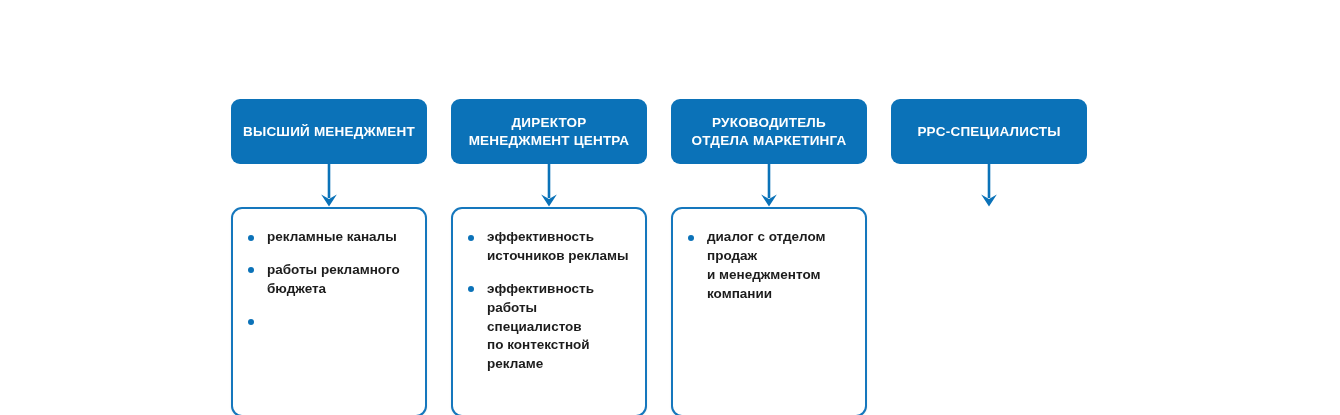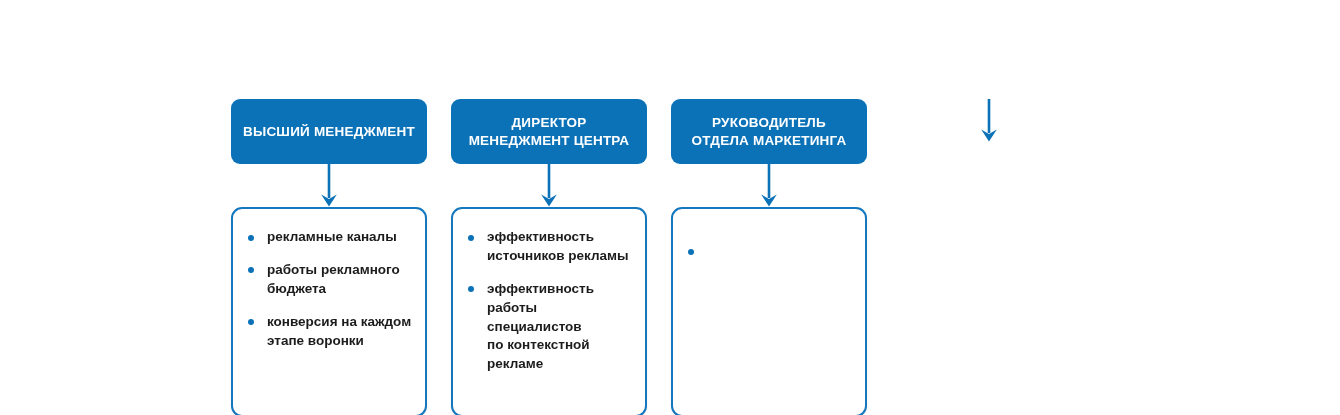--- a/index.html
+++ b/index.html
@@ -101,22 +101,21 @@
       <svg width="22" height="43" viewBox="0 0 22 43" aria-hidden="true">
         <line x1="11" y1="0" x2="11" y2="34" stroke="var(--accent)" stroke-width="2.6"></line>
         <path d="M11,42.5 L3.2,30.5 L11,35 L18.8,30.5 Z" fill="var(--accent)"></path>
       </svg>
     </div>
     <div class="body-box">
       <ul class="kpi-list">
           <li class="item"><span class="bullet"></span><span class="bold-text">рекламные каналы</span></li>
           <li class="item"><span class="bullet"></span><span class="bold-text">работы рекламного
 бюджета</span></li>
-          <li class="item"><span class="bullet"></span><span class="bold-text">конверсия на каждом
-этапе воронки</span></li>
+          <li class="item"><span class="bullet"></span></li>
         </ul>
     </div>
   </div>
 
   <div class="column">
     <div class="header-box">ДИРЕКТОР
 МЕНЕДЖМЕНТ ЦЕНТРА</div>
     <div class="arrow-wrap">
       <svg width="22" height="43" viewBox="0 0 22 43" aria-hidden="true">
         <line x1="11" y1="0" x2="11" y2="34" stroke="var(--accent)" stroke-width="2.6"></line>
@@ -139,26 +138,30 @@
     <div class="header-box">РУКОВОДИТЕЛЬ
 ОТДЕЛА МАРКЕТИНГА</div>
     <div class="arrow-wrap">
       <svg width="22" height="43" viewBox="0 0 22 43" aria-hidden="true">
         <line x1="11" y1="0" x2="11" y2="34" stroke="var(--accent)" stroke-width="2.6"></line>
         <path d="M11,42.5 L3.2,30.5 L11,35 L18.8,30.5 Z" fill="var(--accent)"></path>
       </svg>
     </div>
     <div class="body-box">
       <ul class="kpi-list">
-          <li class="item"><span class="bullet"></span></li>
+          <li class="item"><span class="bullet"></span><span class="bold-text">диалог с отделом
+продаж
+и менеджментом
+компании</span></li>
         </ul>
     </div>
   </div>
 
   <div class="column">
+    <div class="header-box">PPC-СПЕЦИАЛИСТЫ</div>
     <div class="arrow-wrap">
       <svg width="22" height="43" viewBox="0 0 22 43" aria-hidden="true">
         <line x1="11" y1="0" x2="11" y2="34" stroke="var(--accent)" stroke-width="2.6"></line>
         <path d="M11,42.5 L3.2,30.5 L11,35 L18.8,30.5 Z" fill="var(--accent)"></path>
       </svg>
     </div>
   </div>
 </div>
 
 </body></html>

